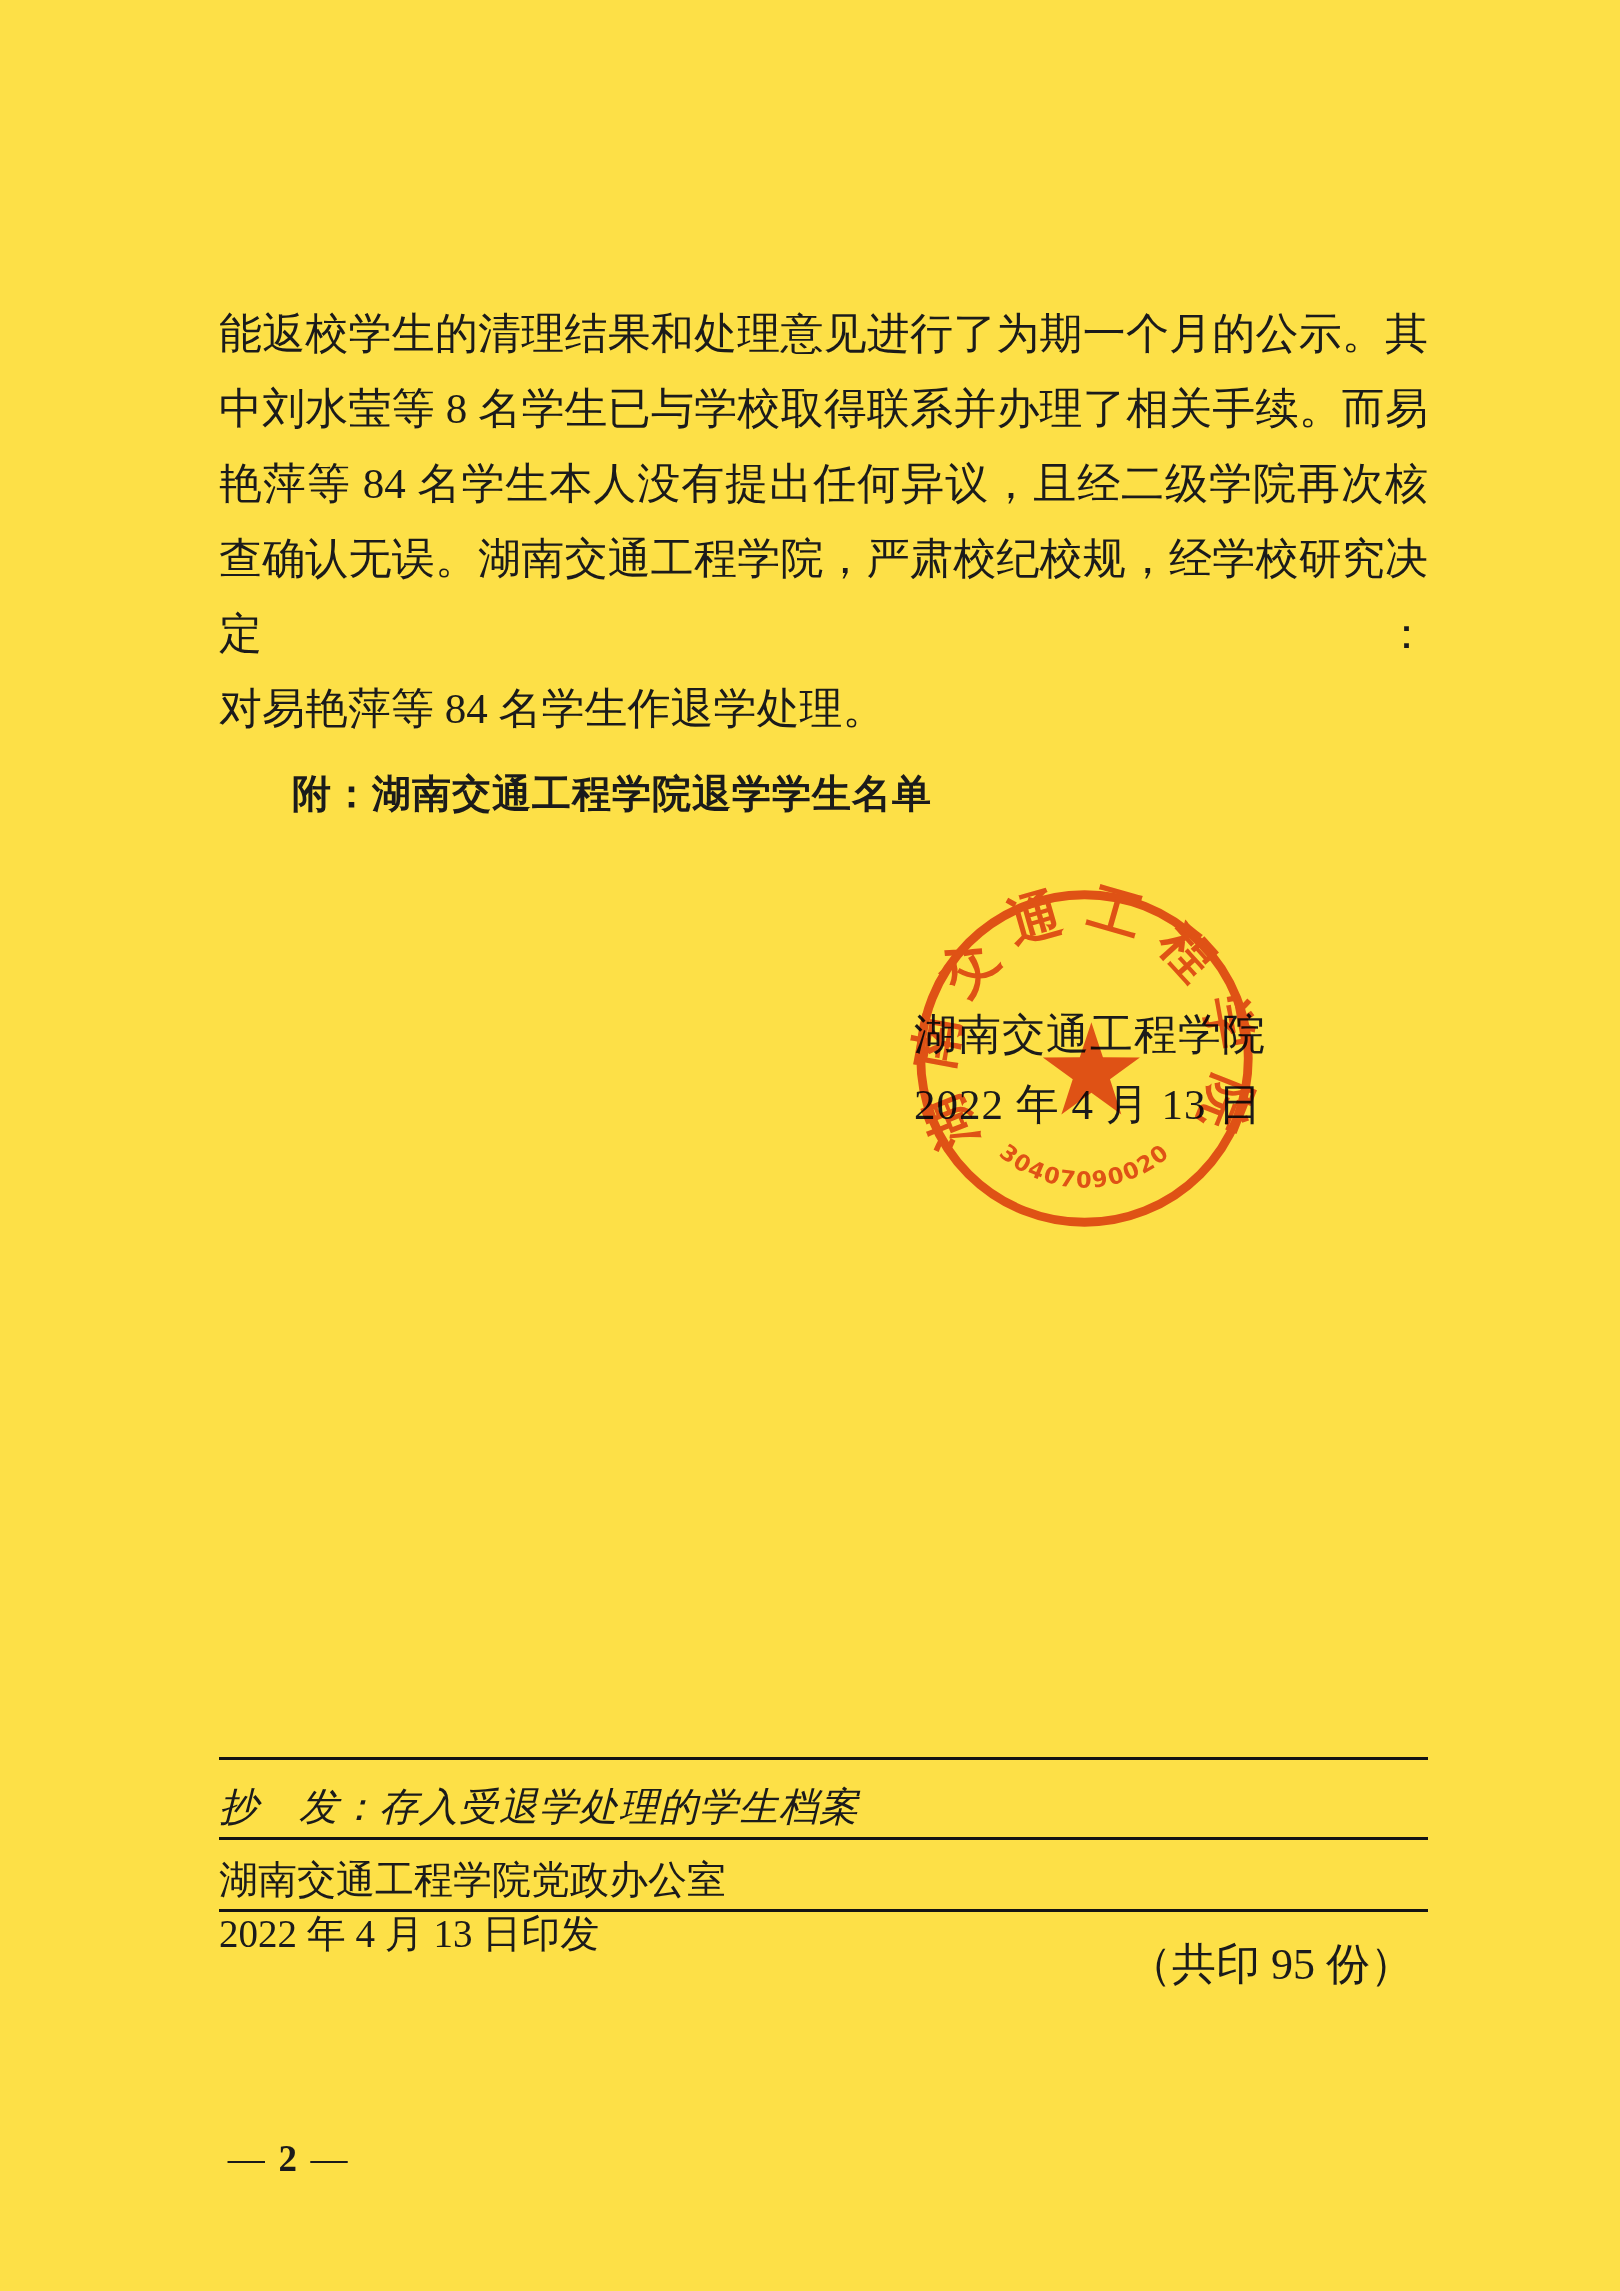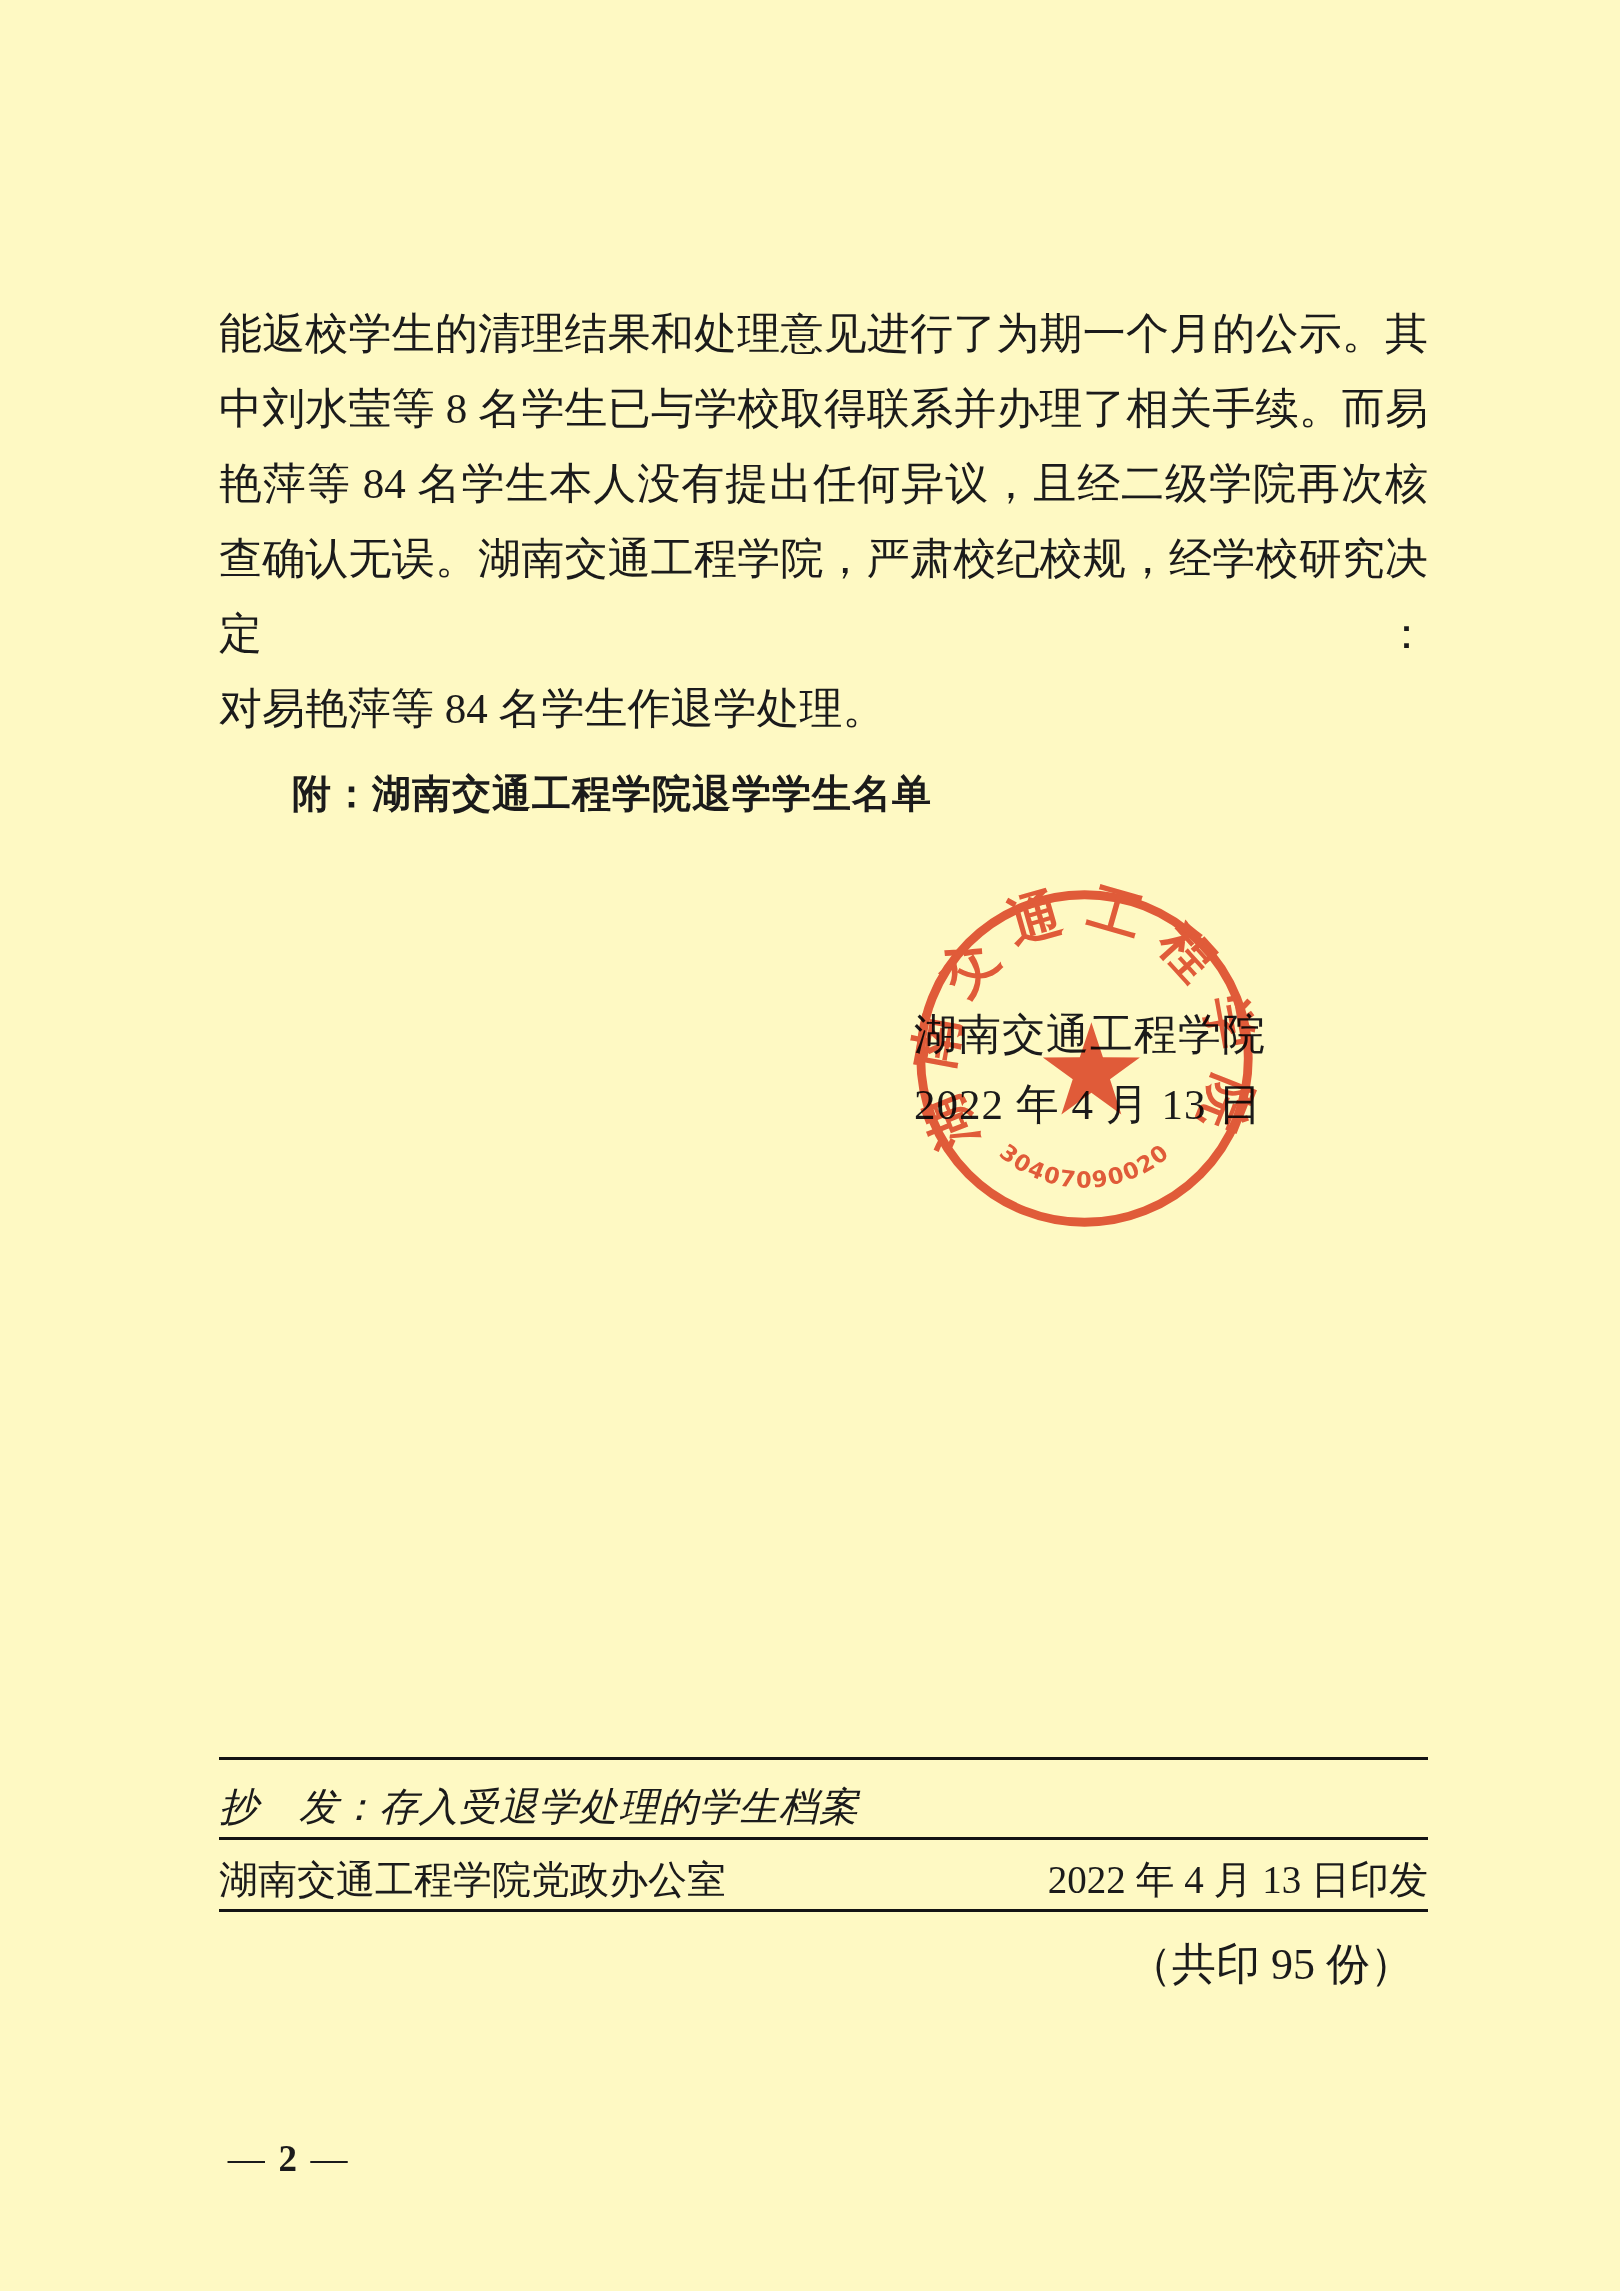--- a/index.html
+++ b/index.html
@@ -1,19 +1,19 @@
 <!DOCTYPE html>
 <html><head>
 <meta charset="utf-8">
 <style>
   html,body { margin:0; padding:0; background:#ffffff; }
   .page {
     position:relative;
     width:1620px; height:2292px;
-    background:#fef9c3;
+    background:#fde047;
     font-family:"Liberation Serif","DejaVu Serif",serif;
     color:#1b1b1b;
     overflow:hidden;
   }
   
   .body-text {
     position:absolute; left:219px; top:296px; width:1209px;
     font-size:43px; line-height:75px;
   }
   .body-text .jline { text-align:justify; text-align-last:justify; }
@@ -35,20 +35,21 @@
   .rule { position:absolute; left:219px; width:1209px; height:2.9px; background:#141414; }
   #rule1 { top:1757px; }
   #rule2 { top:1837px; }
   #rule3 { top:1909px; }
 
   .copy-line { position:absolute; left:219px; top:1780px; font-size:39px; letter-spacing:1px;font-style:italic; }
   .issuer-row {
     position:absolute; left:219px; top:1853px; width:1209px;
     display:flex; justify-content:space-between; align-items:baseline;
     font-size:39px;
+    flex-direction:column;
   }
   .copies { position:absolute; right:206px; top:1935px; font-size:44px; }
 
   .page-num { position:absolute; left:214px; top:2137px; font-size:37px; }
   .page-num .dash { font-weight:normal; padding:0 13.7px; }
   .page-num .num  { font-weight:bold; }
 </style>
 </head>
 <body>
 

